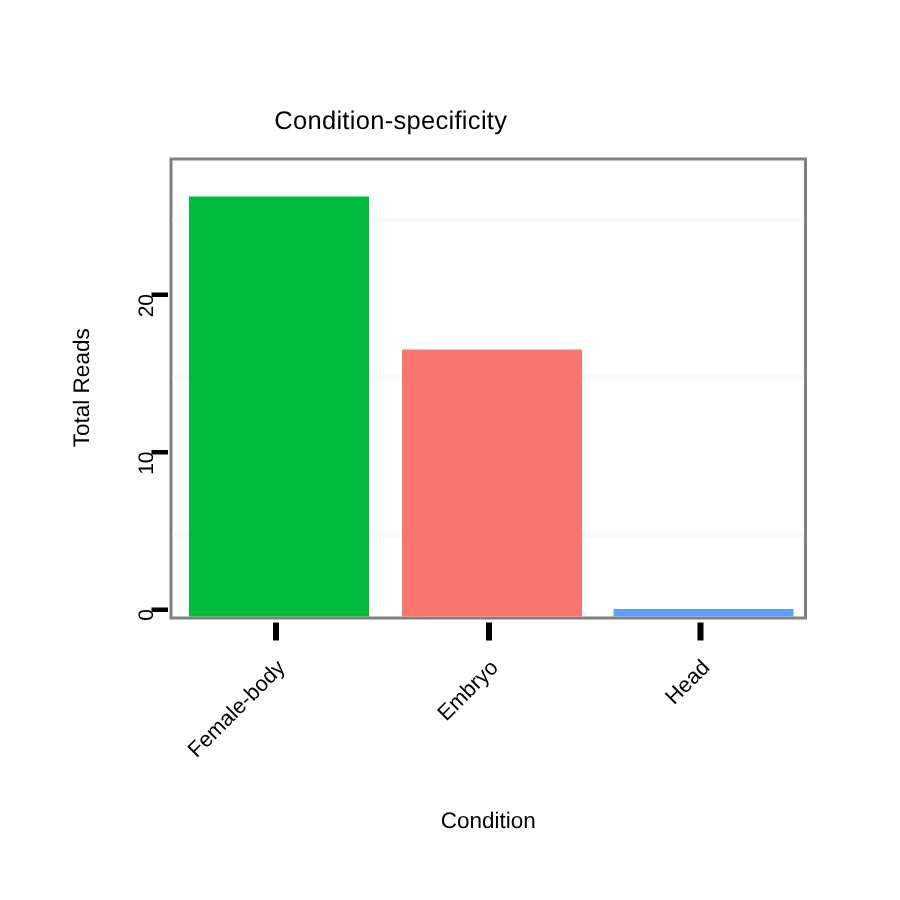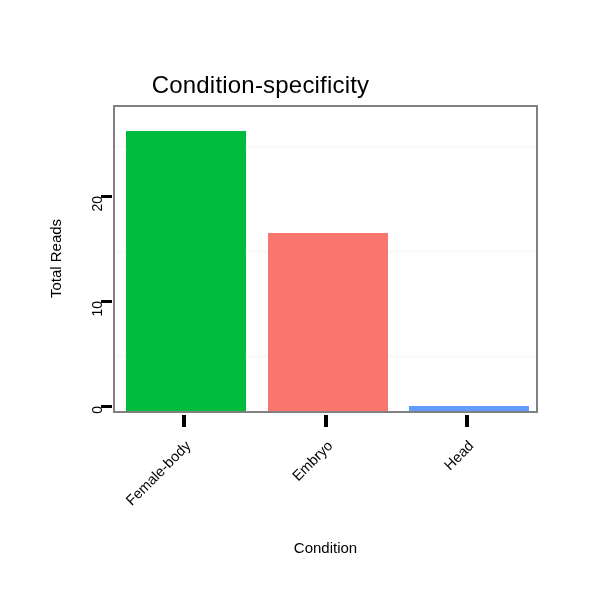--- a/index.html
+++ b/index.html
@@ -22,21 +22,21 @@
     background: #ffffff;
   }
 
   
   .chart-title {
     position: absolute;
     left: 0;
     top: 71px;
     width: 521px;
     text-align: center;
-    font-size: 24px;
+    font-size: 17px;
     letter-spacing: 0.2px;
     color: #000000;
     white-space: nowrap;
   }
 
   
   .panel {
     position: absolute;
     left: 113px;
     top: 105px;

